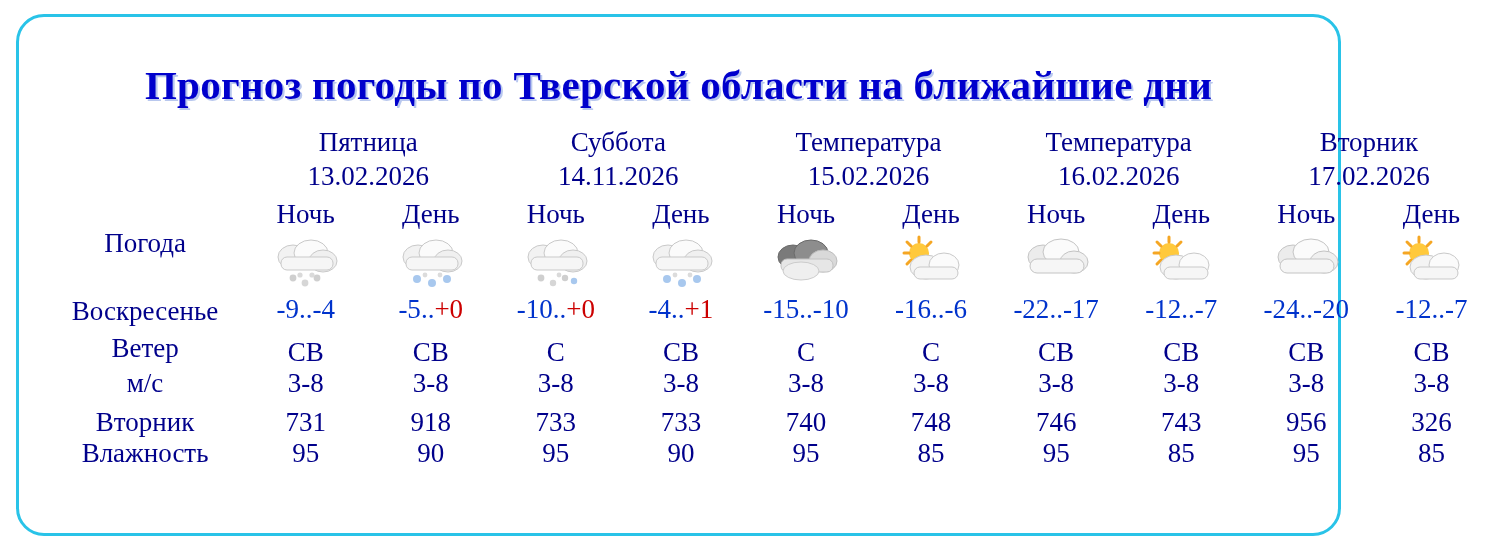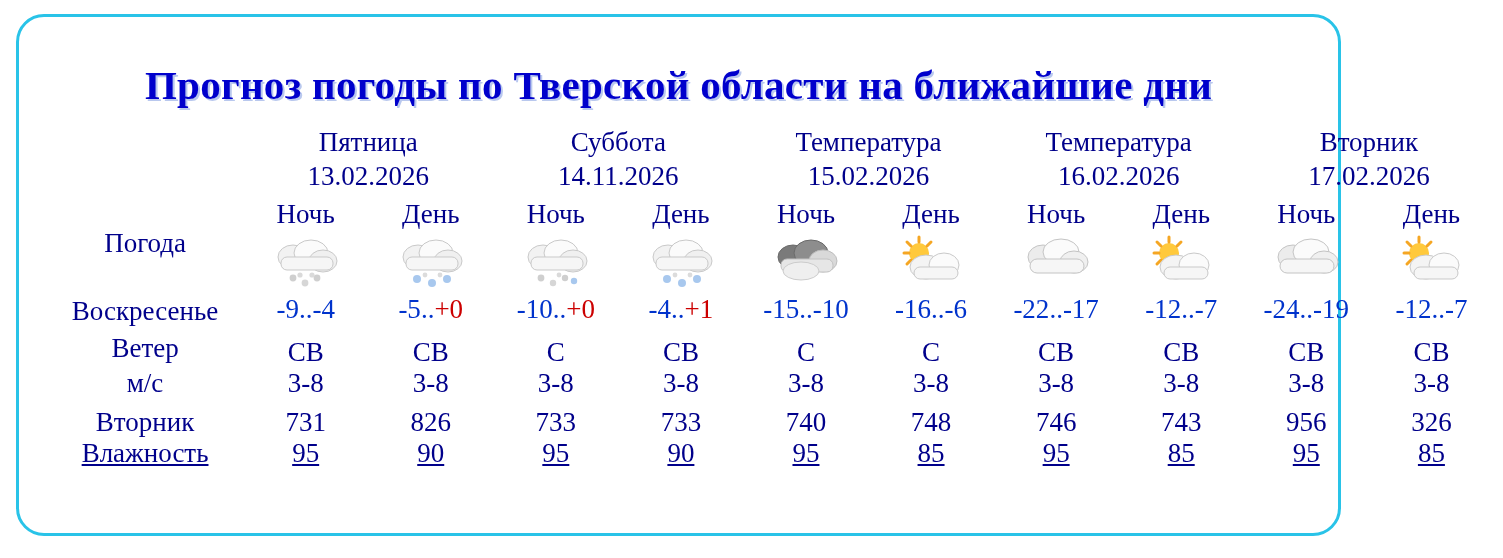--- a/index.html
+++ b/index.html
@@ -77,21 +77,21 @@
     font-size: 28px;
     padding-bottom: 4px !important;
     white-space: nowrap;
   }
   .temp .neg { color: #0033cc; }
   .temp .pos { color: #cc0000; }
   .temp .sep { color: #0033cc; }
   .wind-dir { font-size: 27px; padding-top: 8px !important; }
   .wind-spd { font-size: 27px; }
   .press { font-size: 27px; padding-top: 8px !important; }
-  .hum { font-size: 27px; padding-bottom: 6px !important; text-decoration: underline; }
+  .hum { font-size: 27px; padding-bottom: 6px !important; }
   .lbl-weather { padding-bottom: 42px; }
   .lbl-temp { font-size: 27px; }
   .lbl-wind { padding-top: 8px; }
   .lbl-wind-unit { }
   svg { display: block; margin: 0 auto; }
 </style>
 </head>
 <body>
 
 <div class="frame">
@@ -288,21 +288,21 @@
     <tr>
       <td class="label-col lbl-temp">Воскресенье</td>
       <td class="temp"><span class="neg">-9</span><span class="sep">..</span><span class="neg">-4</span></td>
       <td class="temp"><span class="neg">-5</span><span class="sep">..</span><span class="pos">+0</span></td>
       <td class="temp"><span class="neg">-10</span><span class="sep">..</span><span class="pos">+0</span></td>
       <td class="temp"><span class="neg">-4</span><span class="sep">..</span><span class="pos">+1</span></td>
       <td class="temp"><span class="neg">-15</span><span class="sep">..</span><span class="neg">-10</span></td>
       <td class="temp"><span class="neg">-16</span><span class="sep">..</span><span class="neg">-6</span></td>
       <td class="temp"><span class="neg">-22</span><span class="sep">..</span><span class="neg">-17</span></td>
       <td class="temp"><span class="neg">-12</span><span class="sep">..</span><span class="neg">-7</span></td>
-      <td class="temp"><span class="neg">-24</span><span class="sep">..</span><span class="neg">-19</span></td>
+      <td class="temp"><span class="neg">-24</span><span class="sep">..</span><span class="neg">-20</span></td>
       <td class="temp"><span class="neg">-12</span><span class="sep">..</span><span class="neg">-7</span></td>
     </tr>
 
     <tr>
       <td class="label-col lbl-wind">Ветер</td>
       <td class="wind-dir">СВ</td>
       <td class="wind-dir">СВ</td>
       <td class="wind-dir">С</td>
       <td class="wind-dir">СВ</td>
       <td class="wind-dir">С</td>
@@ -323,21 +323,21 @@
       <td class="wind-spd">3-8</td>
       <td class="wind-spd">3-8</td>
       <td class="wind-spd">3-8</td>
       <td class="wind-spd">3-8</td>
       <td class="wind-spd">3-8</td>
     </tr>
 
     <tr>
       <td class="label-col press">Вторник</td>
       <td class="press">731</td>
-      <td class="press">826</td>
+      <td class="press">918</td>
       <td class="press">733</td>
       <td class="press">733</td>
       <td class="press">740</td>
       <td class="press">748</td>
       <td class="press">746</td>
       <td class="press">743</td>
       <td class="press">956</td>
       <td class="press">326</td>
     </tr>
 

